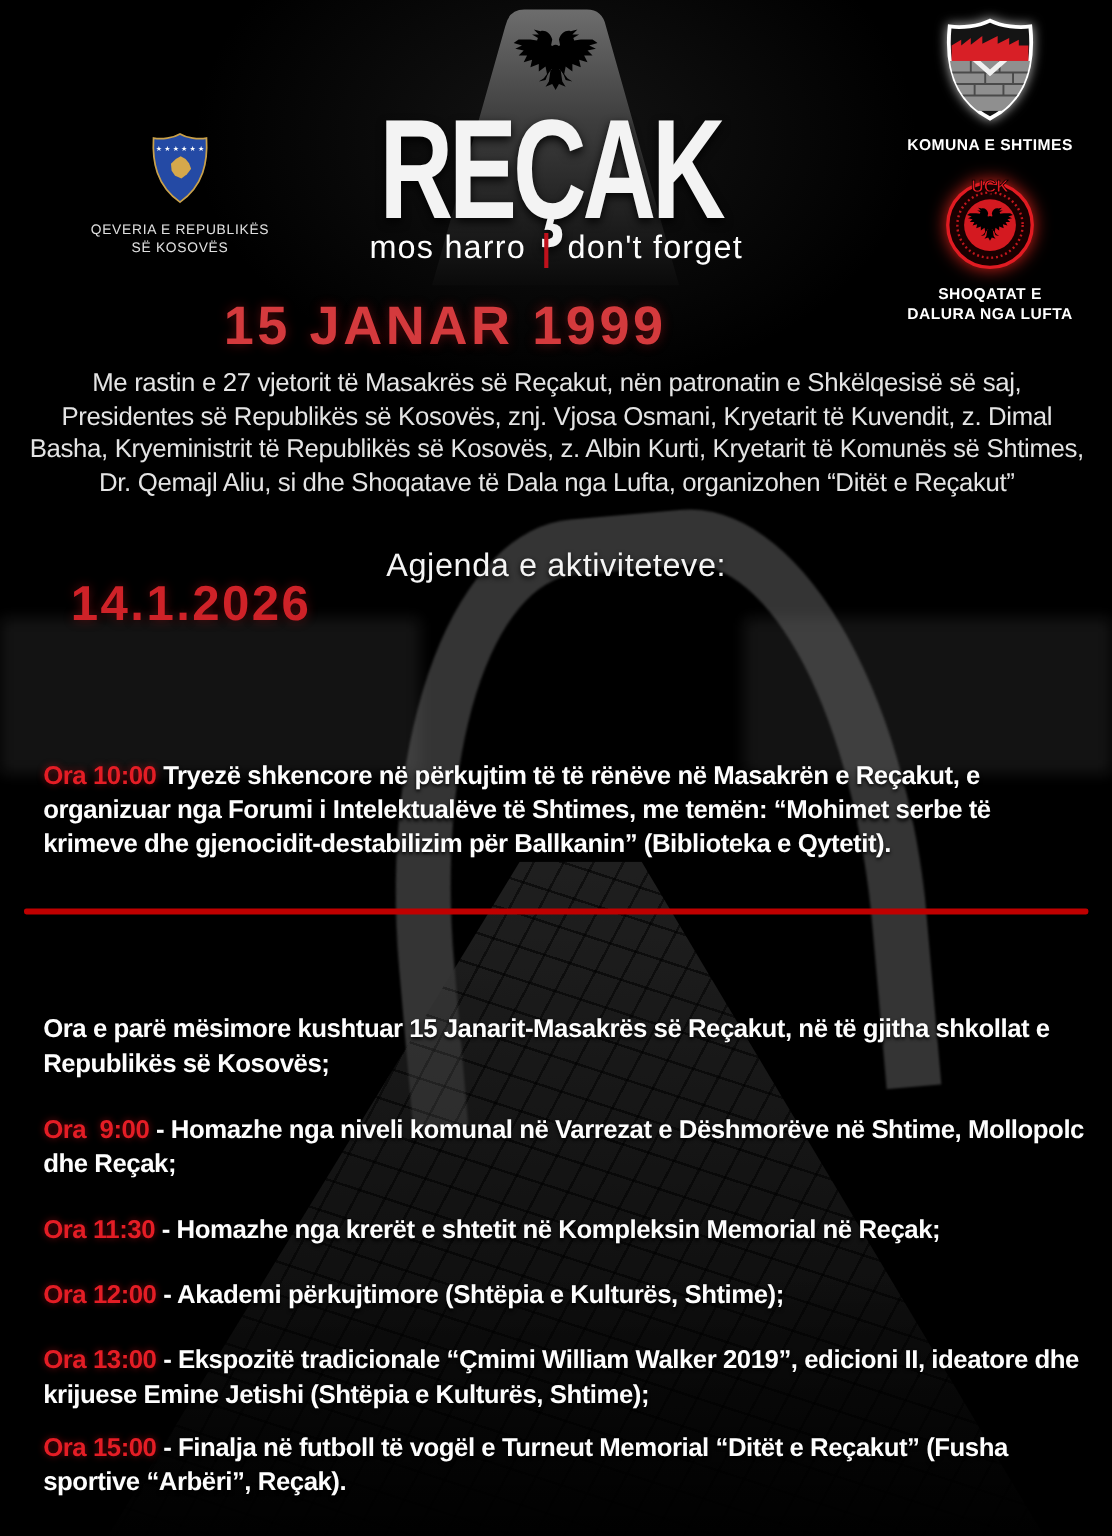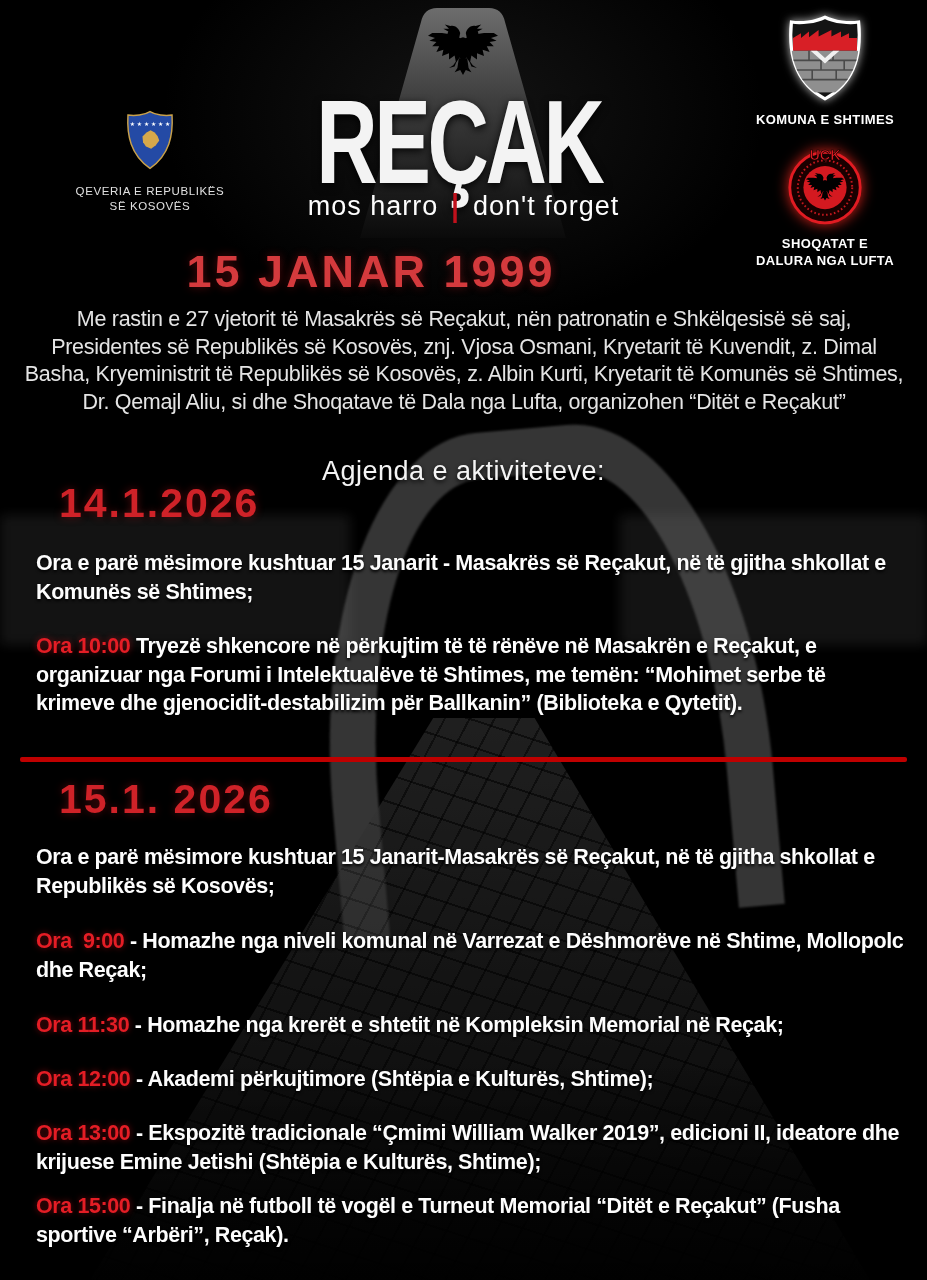--- a/index.html
+++ b/index.html
@@ -197,26 +197,24 @@
   </div>
 
   <div class="date-title">15 JANAR 1999</div>
 
   <div class="intro">Me rastin e 27 vjetorit të Masakrës së Reçakut, nën patronatin e Shkëlqesisë së saj, Presidentes së Republikës së Kosovës, znj. Vjosa Osmani, Kryetarit të Kuvendit, z. Dimal Basha, Kryeministrit të Republikës së Kosovës, z. Albin Kurti, Kryetarit të Komunës së Shtimes, Dr. Qemajl Aliu, si dhe Shoqatave të Dala nga Lufta, organizohen “Ditët e Reçakut”</div>
 
   <div class="agenda-heading">Agjenda e aktiviteteve:</div>
 
   <div class="day-date day1-date">14.1.2026</div>
 
-  <p class="item d1-i0"><span class="time"></span><span>Ora e parë mësimore kushtuar 15 Janarit - Masakrës së Reçakut, në të gjitha shkollat e Komunës së Shtimes;</span></p>
   <p class="item d1-i1"><span class="time">Ora 10:00</span><span>Tryezë shkencore në përkujtim të të rënëve në Masakrën e Reçakut, e organizuar nga Forumi i Intelektualëve të Shtimes, me temën: “Mohimet serbe të krimeve dhe gjenocidit-destabilizim për Ballkanin” (Biblioteka e Qytetit).</span></p>
 
   <div class="divider"></div>
 
-  <div class="day-date day2-date">15.1. 2026</div>
 
   <p class="item d2-i0"><span class="time"></span><span>Ora e parë mësimore kushtuar 15 Janarit-Masakrës së Reçakut, në të gjitha shkollat e Republikës së Kosovës;</span></p>
   <p class="item d2-i1"><span class="time">Ora  9:00</span><span>- Homazhe nga niveli komunal në Varrezat e Dëshmorëve në Shtime, Mollopolc dhe Reçak;</span></p>
   <p class="item d2-i2"><span class="time">Ora 11:30</span><span>- Homazhe nga krerët e shtetit në Kompleksin Memorial në Reçak;</span></p>
   <p class="item d2-i3"><span class="time">Ora 12:00</span><span>- Akademi përkujtimore (Shtëpia e Kulturës, Shtime);</span></p>
   <p class="item d2-i4"><span class="time">Ora 13:00</span><span>- Ekspozitë tradicionale “Çmimi William Walker 2019”, edicioni II, ideatore dhe krijuese Emine Jetishi (Shtëpia e Kulturës, Shtime);</span></p>
   <p class="item d2-i5"><span class="time">Ora 15:00</span><span>- Finalja në futboll të vogël e Turneut Memorial “Ditët e Reçakut” (Fusha sportive “Arbëri”, Reçak).</span></p>
 
 </div>
 

